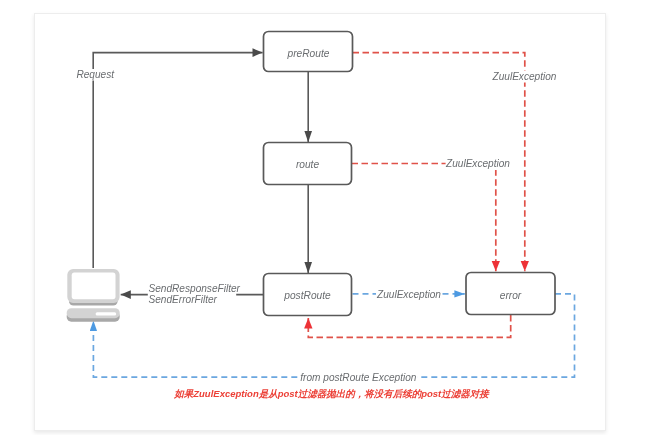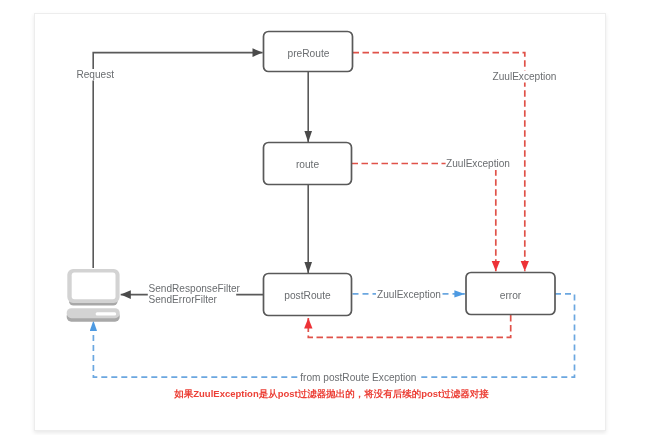--- a/index.html
+++ b/index.html
@@ -1,19 +1,19 @@
 <!DOCTYPE html>
 <html><head>
 <meta charset="utf-8">
 <title>Zuul filter flow</title>
 <style>
   html,body{margin:0;padding:0;-webkit-font-smoothing:antialiased;}
   svg text{-webkit-font-smoothing:antialiased;}
   body{width:666px;height:435px;background:#ffffff;font-family:"Liberation Sans",sans-serif;overflow:hidden;}
-  #stage{position:relative;width:666px;height:311px;}
+  #stage{position:relative;width:666px;height:311px;font-style:italic;}
   #card{position:absolute;left:33.6px;top:13.4px;width:572.5px;height:417.5px;background:#fff;
         border:1px solid #ededed;box-sizing:border-box;
         box-shadow:0 2px 4px rgba(0,0,0,.09);}
   svg{position:absolute;left:0;top:0;}
   .nodelabel{font-family:"Liberation Sans",sans-serif;font-size:10.2px;fill:#6a6d70;text-anchor:middle;}
   .lbl{font-family:"Liberation Sans",sans-serif;font-size:10.1px;fill:#6a6d70;}
   .note{font-family:"Liberation Sans",sans-serif;font-size:9.6px;font-weight:bold;fill:#ec4037;text-anchor:middle;}
 </style>
 </head>
 <body>

